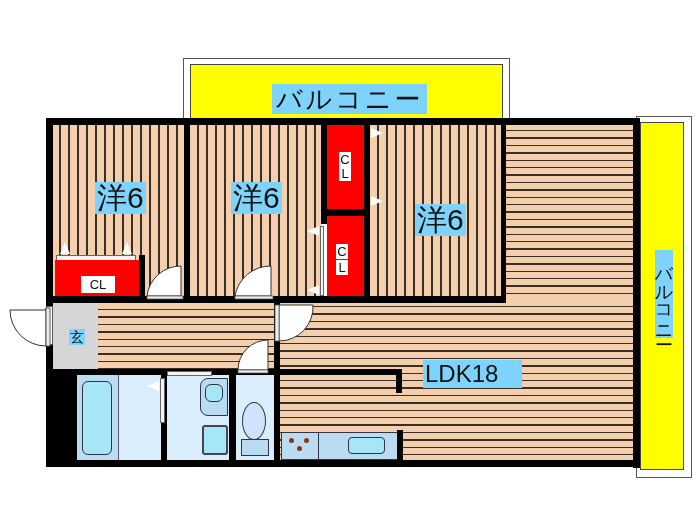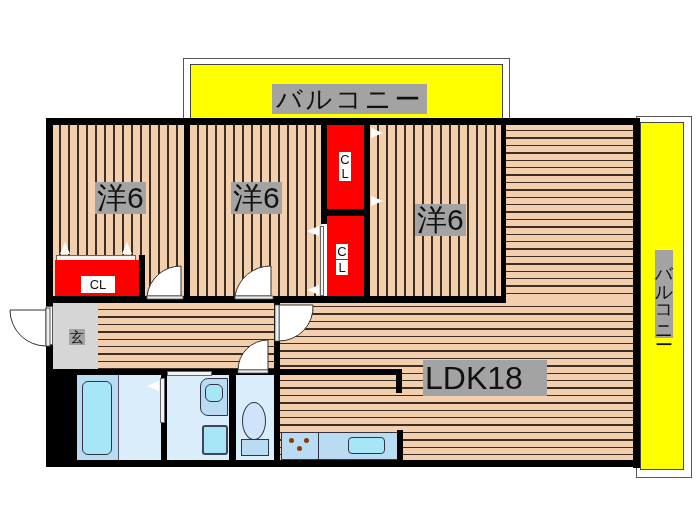--- a/index.html
+++ b/index.html
@@ -1,21 +1,21 @@
 <!DOCTYPE html>
 <html><head>
 <meta charset="utf-8">
 <style>
   html,body{margin:0;padding:0;background:#ffffff;}
   body{width:700px;height:525px;position:relative;overflow:hidden;font-family:"Liberation Sans","DejaVu Sans",sans-serif;}
   .abs{position:absolute;box-sizing:border-box;}
   .wall{position:absolute;background:#000;}
   .vstripe{background-color:#f4cfae;background-image:repeating-linear-gradient(90deg,#f4cfae 0px,#f4cfae 7px,#3a2e25 7px,#3a2e25 9px);}
   .hstripe{background-color:#f4cfae;background-image:repeating-linear-gradient(180deg,#f4cfae 0px,#f4cfae 6px,#3a2e25 6px,#3a2e25 7.4px);}
-  .label{position:absolute;background:#a3a3a3;color:#111;white-space:nowrap;line-height:1;text-align:right;}
+  .label{position:absolute;background:#7dd3fc;color:#111;white-space:nowrap;line-height:1;text-align:right;}
   .cl{position:absolute;background:#ff0000;}
   .cl-label{position:absolute;background:#fff;color:#111;font-size:13px;line-height:1;text-align:center;}
   .balcony-outer{position:absolute;border:1.5px solid #555;background:#fff;}
   .balcony-inner{position:absolute;background:#ffff00;border:1px solid #444;}
   .door{position:absolute;}
   .wet{position:absolute;background:#d9edfb;}
 </style>
 </head>
 <body>
 
@@ -148,14 +148,14 @@
 <div class="abs" style="left:147px;top:381px;width:0;height:0;border-top:5px solid transparent;border-bottom:5px solid transparent;border-right:12px solid #fff;"></div>
 
 <div class="abs" style="left:371px;top:128px;width:0;height:0;border-top:5px solid transparent;border-bottom:5px solid transparent;border-left:12px solid #fff;"></div>
 <div class="abs" style="left:371px;top:196px;width:0;height:0;border-top:5px solid transparent;border-bottom:5px solid transparent;border-left:12px solid #fff;"></div>
 <div class="abs" style="left:307px;top:226px;width:0;height:0;border-top:5px solid transparent;border-bottom:5px solid transparent;border-right:12px solid #fff;"></div>
 <div class="abs" style="left:307px;top:285px;width:0;height:0;border-top:5px solid transparent;border-bottom:5px solid transparent;border-right:12px solid #fff;"></div>
 
 <div class="label" style="left:95px;top:182px;font-size:30px;padding:1px 2px;">洋6</div>
 <div class="label" style="left:231px;top:182px;font-size:30px;padding:1px 2px;">洋6</div>
 <div class="label" style="left:415px;top:204px;font-size:30px;padding:1px 2px;">洋6</div>
-<div class="label" style="left:423px;top:360px;font-size:32px;padding:2px 24px 2px 2px;">LDK18</div>
+<div class="label" style="left:423px;top:360px;font-size:24px;padding:2px 24px 2px 2px;">LDK18</div>
 <div class="label" style="left:69px;top:329px;font-size:14px;padding:1px 1px;">玄</div>
 
 </body></html>

